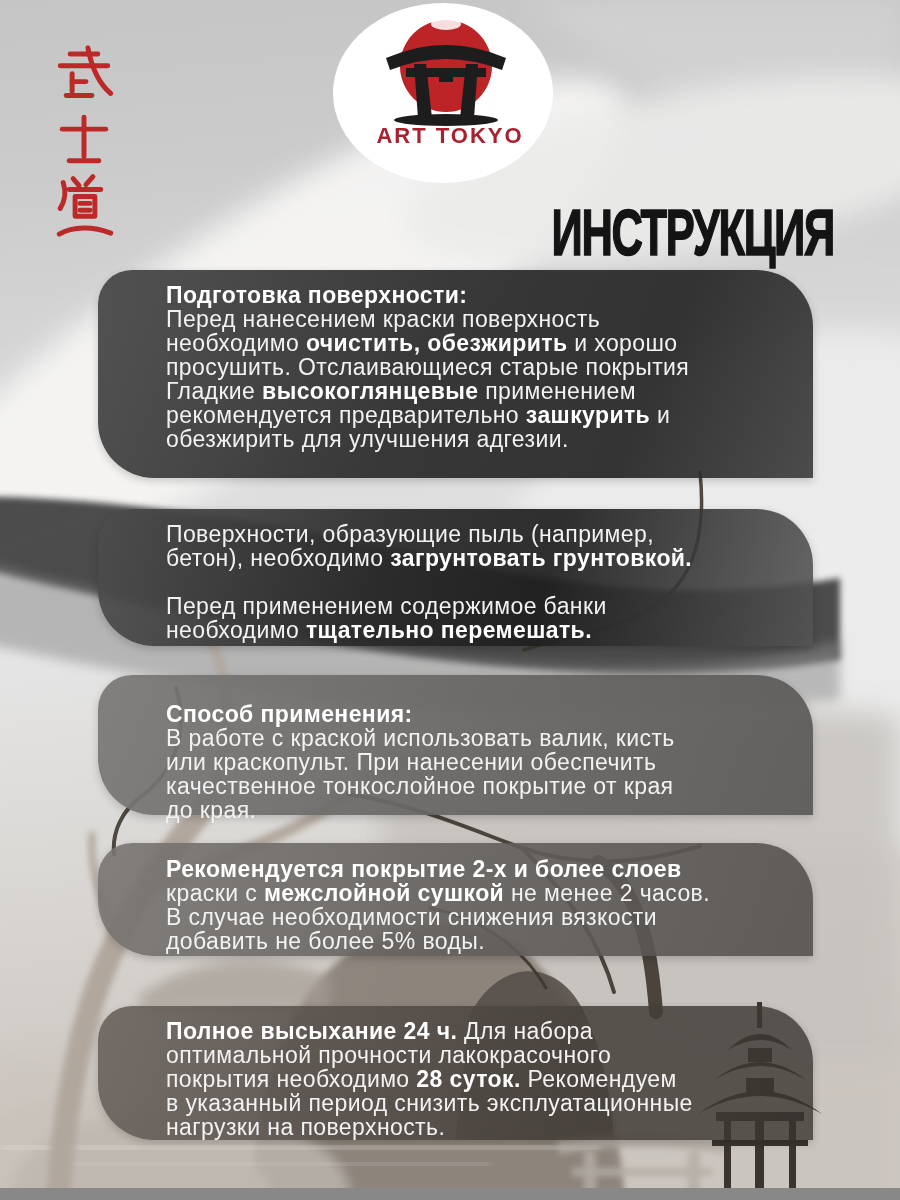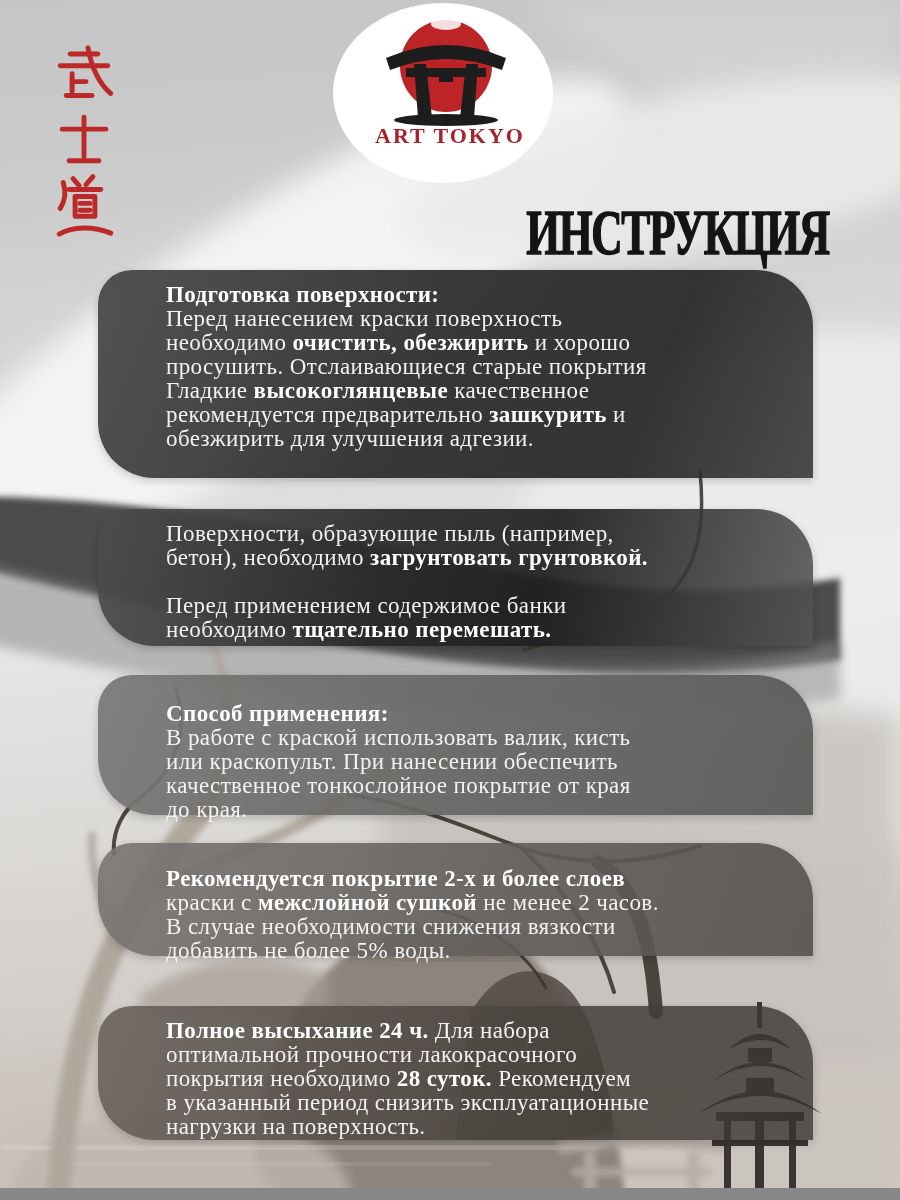--- a/index.html
+++ b/index.html
@@ -1,18 +1,18 @@
 <!DOCTYPE html>
 <html><head>
 <meta charset="utf-8">
 <style>
   html,body{margin:0;padding:0;background:#888;}
   .canvas{
     position:relative;width:900px;height:1188px;overflow:hidden;
-    font-family:Liberation Serif, serif;
+    font-family:Liberation Sans, sans-serif;
     background:linear-gradient(175deg,#c5c5c5 0%,#cbcbcb 14%,#d8d8d8 32%,#e5e5e5 52%,#d8d5d1 72%,#ccc7c1 88%,#d1ccc6 100%);
   }
   .bg{position:absolute;left:0;top:0;width:900px;height:1200px;z-index:1;}
   
   .kanji{position:absolute;left:52px;top:44px;width:64px;height:198px;z-index:2;}
   .logo{position:absolute;left:328px;top:-12px;width:244px;height:220px;z-index:2;}
   .logo svg{position:absolute;left:0;top:0;}
   .logo-text{
     position:absolute;left:0;right:0;top:135px;text-align:center;
     font-size:22px;font-weight:bold;letter-spacing:2px;color:#a8212f;
@@ -33,21 +33,21 @@
     color:#f2f2f2;font-size:23px;line-height:24px;letter-spacing:.4px;
   }
   .card b{color:#ffffff;font-weight:bold;}
   .ln{white-space:nowrap;height:24px;}
   .c1{top:270px;height:208px;
       background:linear-gradient(112deg,rgba(74,74,74,.95) 0%,rgba(47,47,47,.95) 45%,rgba(38,38,38,.93) 75%,rgba(58,58,58,.9) 100%);}
   .c2{top:509px;height:137px;
       background:linear-gradient(104deg,rgba(77,77,77,.92) 0%,rgba(41,41,41,.93) 40%,rgba(30,30,30,.92) 62%,rgba(84,84,84,.88) 100%);}
   .c3{top:675px;height:140px;padding-top:27px;
       background:linear-gradient(108deg,rgba(122,120,118,.93) 0%,rgba(104,102,100,.93) 50%,rgba(90,88,86,.92) 100%);}
-  .c4{top:843px;height:113px;padding-top:24px;
+  .c4{top:843px;height:113px;padding-top:14px;
       background:linear-gradient(108deg,rgba(121,117,114,.9) 0%,rgba(97,93,90,.9) 55%,rgba(84,80,77,.9) 100%);}
   .c5{top:1006px;height:134px;
       background:linear-gradient(102deg,rgba(102,95,90,.88) 0%,rgba(76,70,65,.9) 55%,rgba(56,50,46,.78) 100%);}
 </style>
 </head>
 <body>
 
 <div class="canvas">
 
   <svg class="bg" viewBox="0 0 900 1200" xmlns="http://www.w3.org/2000/svg">
@@ -175,21 +175,21 @@
 
   <div class="title">
     <span>ИНСТРУКЦИЯ</span>
   </div>
 
   <div class="card c1">
       <div class="ln"><b>Подготовка поверхности:</b></div>
       <div class="ln"><span>Перед нанесением краски поверхность</span></div>
       <div class="ln"><span>необходимо </span><b>очистить, обезжирить</b><span> и хорошо</span></div>
       <div class="ln"><span>просушить. Отслаивающиеся старые покрытия</span></div>
-      <div class="ln"><span>Гладкие </span><b>высокоглянцевые</b><span> качественное</span></div>
+      <div class="ln"><span>Гладкие </span><b>высокоглянцевые</b><span> применением</span></div>
       <div class="ln"><span>рекомендуется предварительно </span><b>зашкурить</b><span> и</span></div>
       <div class="ln"><span>обезжирить для улучшения адгезии.</span></div>
     </div>
   <div class="card c2">
       <div class="ln"><span>Поверхности, образующие пыль (например,</span></div>
       <div class="ln"><span>бетон), необходимо </span><b>загрунтовать грунтовкой.</b></div>
       <div class="ln">&nbsp;</div>
       <div class="ln"><span>Перед применением содержимое банки</span></div>
       <div class="ln"><span>необходимо </span><b>тщательно перемешать.</b></div>
     </div>

